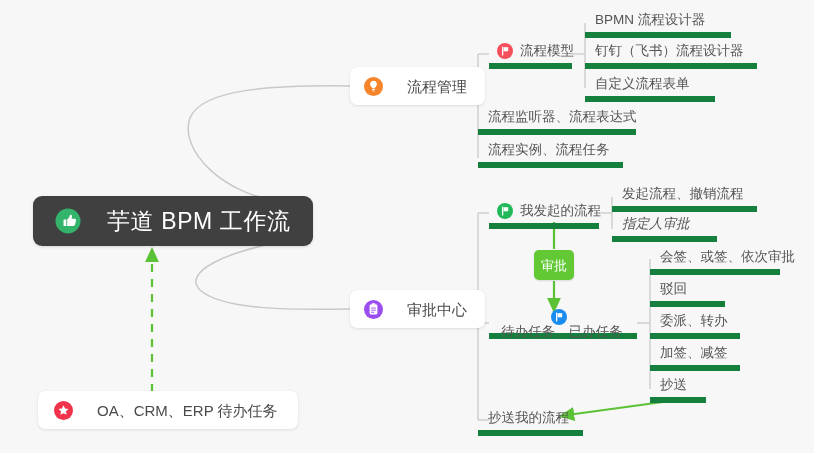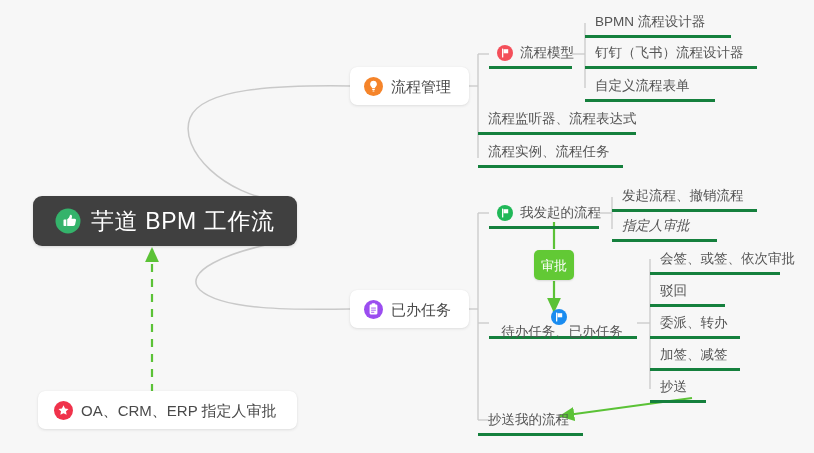--- a/index.html
+++ b/index.html
@@ -33,20 +33,21 @@
     position: absolute;
     display: flex;
     align-items: center;
     box-sizing: border-box;
     white-space: nowrap;
   }
   .card {
     background: #ffffff;
     border-radius: 7px;
     box-shadow: 0 1px 3px rgba(0,0,0,0.10), 0 0 1px rgba(0,0,0,0.06);
+    gap: 16px;
   }
 
   .root {
     background: #404040;
     border-radius: 9px;
     padding: 0 22px;
     height: 50px;
     color: #ffffff;
     font-size: 23px;
     letter-spacing: 0.6px;
@@ -72,21 +73,21 @@
   .leaf {
     position: absolute;
     display: flex;
     align-items: center;
     box-sizing: border-box;
     white-space: nowrap;
     height: 30px;
     padding: 0 10px 0 10px;
     font-size: 13.5px;
     color: #555555;
-    border-bottom: 3px solid #15803d;
+    border-bottom: 6px solid #15803d;
   }
   .leaf.withicon { padding-left: 8px; }
   .leaf .label { color: #555555; }
 
   
   .ico {
     flex: 0 0 auto;
     display: inline-flex;
     align-items: center;
     justify-content: center;
@@ -172,21 +173,21 @@
   </div>
 
   <div class="node card tag" style="left:38px; top:391px;">
     <span class="ico ico-md">
       <svg viewBox="0 0 19 19" width="19" height="19">
         <circle cx="9.5" cy="9.5" r="9.5" fill="#f0324b"></circle>
         <path d="M9.5 4.2 l1.55 3.2 l3.5 0.5 l-2.55 2.45 l0.62 3.5 l-3.12 -1.66 l-3.12 1.66
                  l0.62 -3.5 l-2.55 -2.45 l3.5 -0.5 z" fill="#ffffff"></path>
       </svg>
     </span>
-    <span class="label">OA、CRM、ERP 指定人审批</span>
+    <span class="label">OA、CRM、ERP 待办任务</span>
   </div>
 
   <div class="node card branch" style="left:350px; top:67px;">
     <span class="ico ico-md">
       <svg viewBox="0 0 19 19" width="19" height="19">
         <circle cx="9.5" cy="9.5" r="9.5" fill="#f5842a"></circle>
         <path d="M9.5 3.8 a3.4 3.4 0 0 1 2.1 6.1 c-0.45 0.36 -0.7 0.82 -0.7 1.3 h-2.8
                  c0 -0.48 -0.25 -0.94 -0.7 -1.3 A3.4 3.4 0 0 1 9.5 3.8 z" fill="#ffffff"></path>
         <rect x="8.1" y="11.9" width="2.8" height="1.1" rx="0.5" fill="#ffffff"></rect>
         <rect x="8.5" y="13.5" width="2" height="1" rx="0.5" fill="#ffffff"></rect>
@@ -227,21 +228,21 @@
     <span class="ico ico-md">
       <svg viewBox="0 0 19 19" width="19" height="19">
         <circle cx="9.5" cy="9.5" r="9.5" fill="#9b4df0"></circle>
         <rect x="5.6" y="4.6" width="7.8" height="9.8" rx="1.1" fill="#ffffff"></rect>
         <rect x="7.6" y="3.3" width="3.8" height="2.1" rx="0.9" fill="#ffffff"></rect>
         <rect x="7.1" y="7.6" width="4.8" height="0.9" fill="#9b4df0"></rect>
         <rect x="7.1" y="9.7" width="4.8" height="0.9" fill="#9b4df0"></rect>
         <rect x="7.1" y="11.8" width="3.2" height="0.9" fill="#9b4df0"></rect>
       </svg>
     </span>
-    <span class="label">已办任务</span>
+    <span class="label">审批中心</span>
   </div>
 
   <div class="leaf withicon" style="left:489px; top:199px; width:110px;">
     <span class="ico ico-sm">
       <svg viewBox="0 0 16 16" width="16" height="16">
         <circle cx="8" cy="8" r="8" fill="#20b858"></circle>
         <rect x="5" y="3.6" width="1.3" height="8.8" rx="0.5" fill="#ffffff"></rect>
         <path d="M6.6 4.2 h4.6 v4.1 H6.6 z" fill="#ffffff"></path>
       </svg>
     </span>

